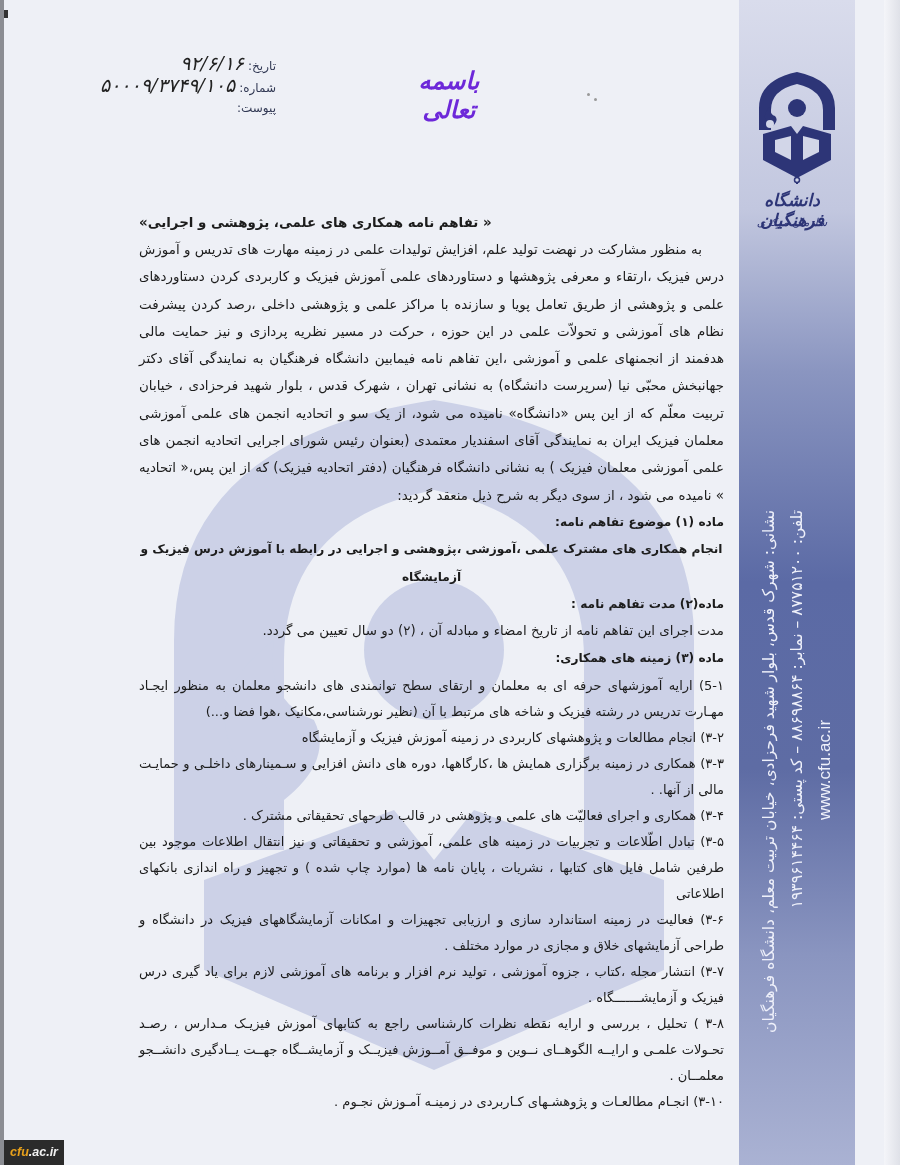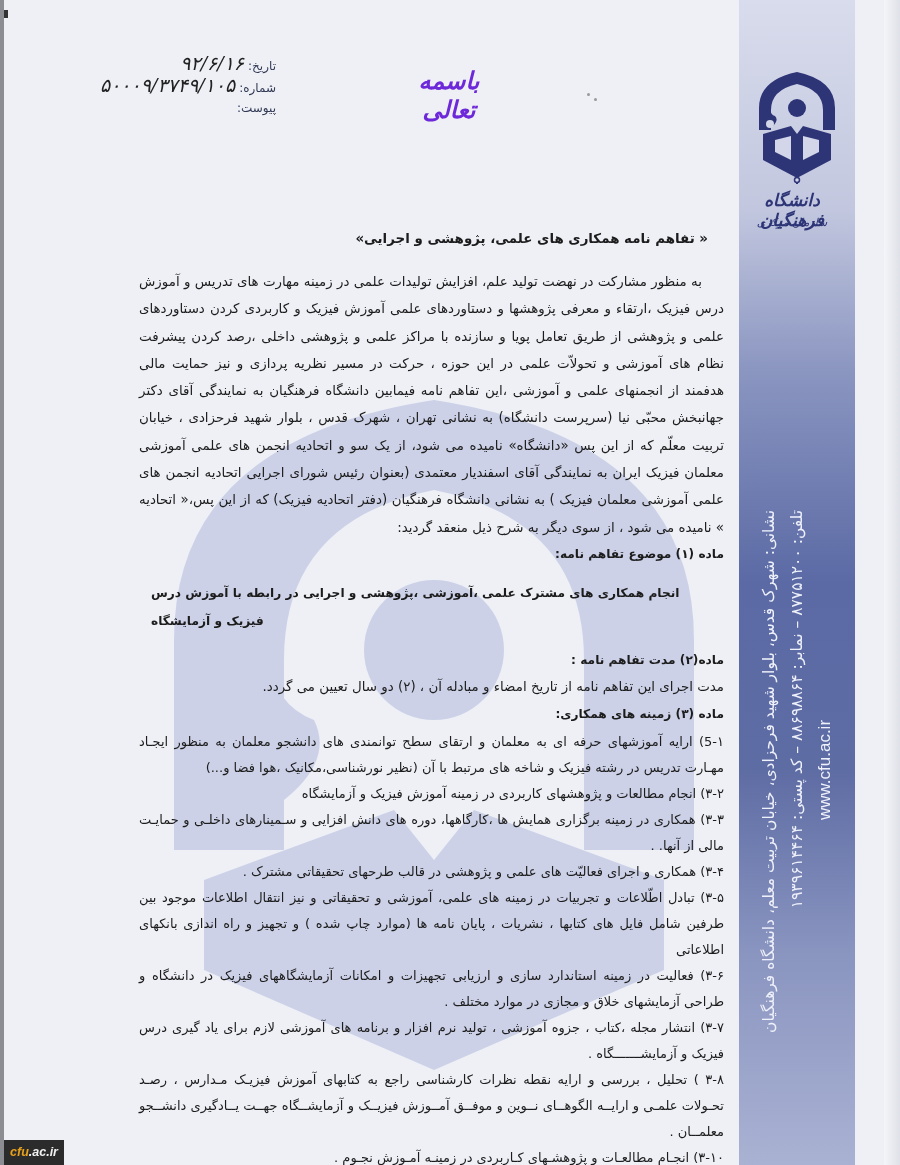--- a/index.html
+++ b/index.html
@@ -80,27 +80,27 @@
     font-size: 19px; color: #222; padding-right: 4px;
   }
   
   .content {
     position: absolute; left: 135px; top: 210px; width: 585px;
     direction: rtl; text-align: justify;
     color: #1c1c1c; font-size: 13.4px;
     font-family: "DejaVu Sans", sans-serif;
   }
   .doc-title {
-    text-align: right; font-weight: bold; font-size: 13.4px;
-    line-height: 26px; margin: 16px;
+    text-align: left; font-weight: bold; font-size: 13.4px;
+    line-height: 26px; margin: 0;
   }
   .para { line-height: 27.3px; margin: 0; text-indent: 22px; text-align-last: right; }
   .section-heading { font-weight: bold; font-size: 12.2px; line-height: 26px; margin: 0; text-align: right; }
   .plain { line-height: 28px; margin: 0; text-align: right; }
-  .bold-line { font-weight: bold; font-size: 12.2px; line-height: 28px; margin: 12px; text-align: left; }
+  .bold-line { font-weight: bold; font-size: 12.2px; line-height: 28px; margin: 0; text-align: center; }
   .items { margin: 2px 0 0 0; padding: 0; list-style: none; }
   .item { line-height: 26px; margin: 0; text-align: justify; text-align-last: right; font-size: 13px; }
   .stamp {
     position: absolute; left: 0; top: 1140px; width: 60px; height: 25px;
     background: #2b2b2b; color: #e8a11b;
     font-family: "Liberation Sans", sans-serif; font-weight: bold; font-style: italic;
     font-size: 12.5px; line-height: 25px; text-align: center;
   }
   .stamp .dom { color: #f0f0f0; }
   .speck { position: absolute; width: 3px; height: 3px; border-radius: 50%; background: #999; }

